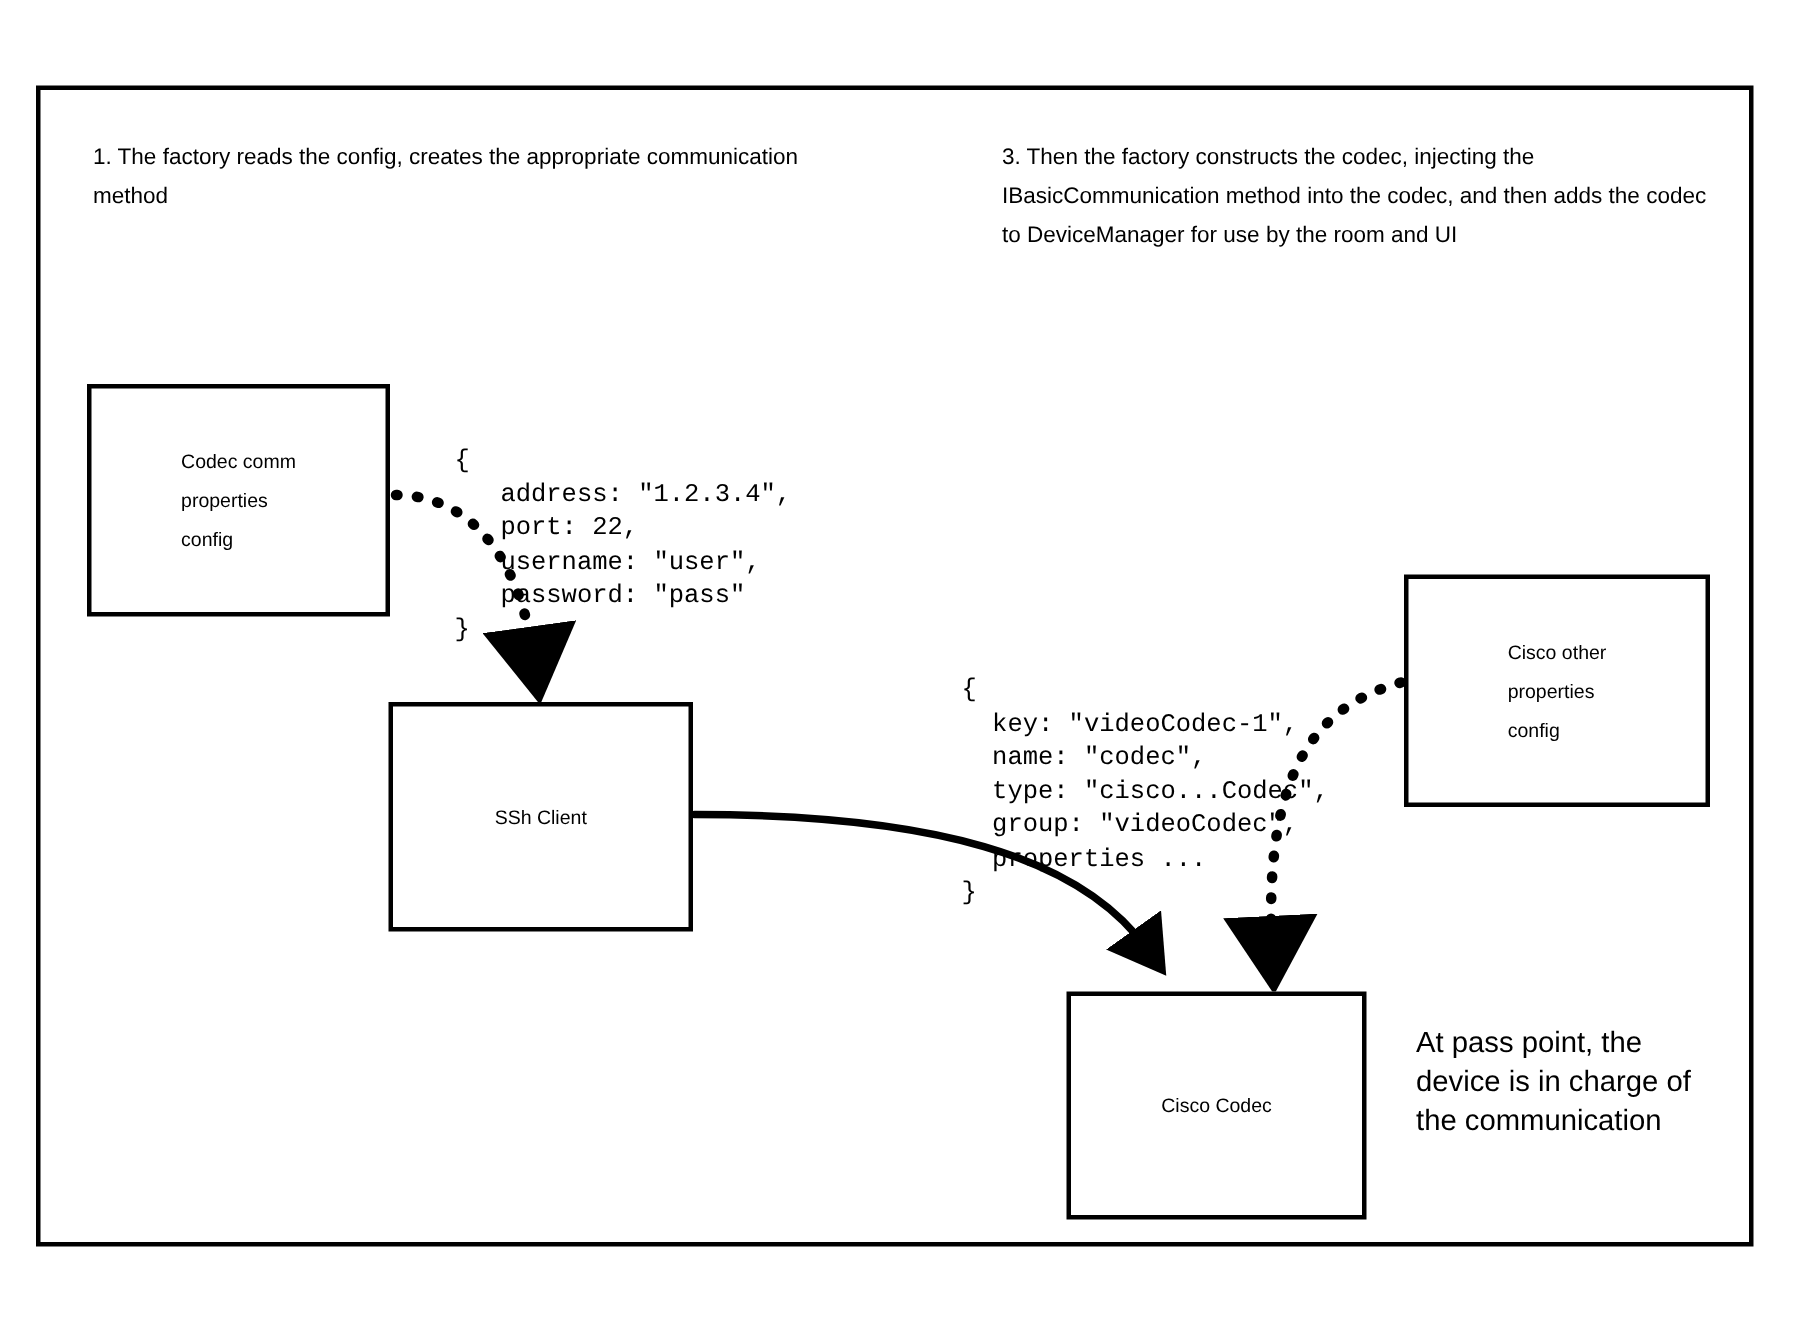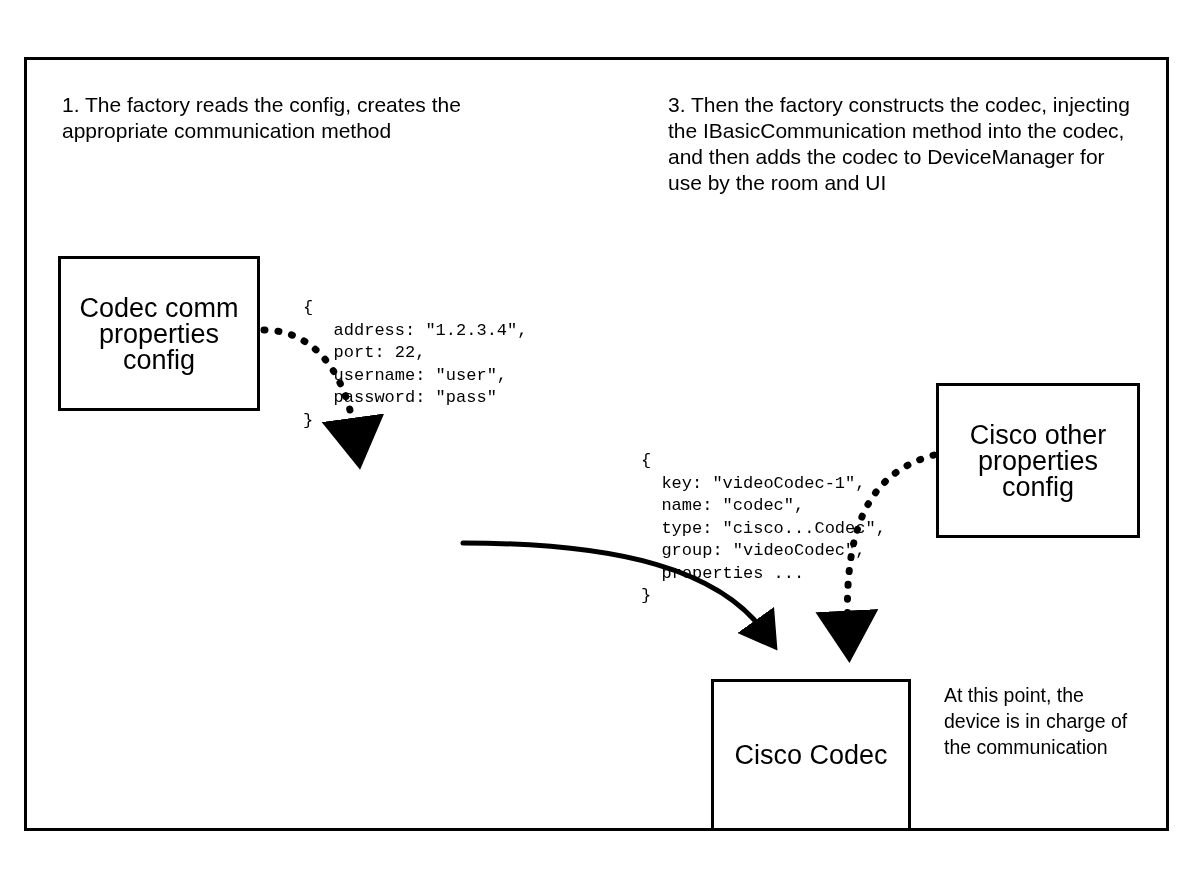--- a/index.html
+++ b/index.html
@@ -25,46 +25,45 @@
     top: 57px;
     width: 1145px;
     height: 774px;
     border: 3px solid #000000;
     box-sizing: border-box;
     background: #ffffff;
   }
   .note {
     position: absolute;
     font-family: "Liberation Sans", sans-serif;
-    font-size: 21px;
+    font-size: 15px;
     line-height: 26px;
     color: #000000;
     white-space: pre-line;
   }
   #note-1 { left: 62px; top: 92px; width: 480px; }
   #note-2 { left: 668px; top: 92px; width: 470px; }
   .box {
     position: absolute;
     border: 3px solid #000000;
     box-sizing: border-box;
     background: #ffffff;
     display: flex;
     align-items: center;
     justify-content: center;
-    text-align: center;
     font-family: "Liberation Sans", sans-serif;
-    font-size: 27px;
+    font-size: 13px;
     line-height: 26px;
     color: #000000;
     white-space: pre-line;
   }
   #box-comm-config { left: 58px;  top: 256px; width: 202px; height: 155px; }
   #box-ssh-client  { left: 259px; top: 468px; width: 203px; height: 153px; }
   #box-other-config{ left: 936px; top: 383px; width: 204px; height: 155px; }
-  #box-cisco-codec { left: 711px; top: 661px; width: 200px; height: 152px; margin-top: 18px; }
+  #box-cisco-codec { left: 711px; top: 661px; width: 200px; height: 152px; }
   .code {
     position: absolute;
     font-family: "Liberation Mono", monospace;
     font-size: 17px;
     line-height: 22.5px;
     color: #000000;
     white-space: pre;
   }
   #code-comm  { left: 303px; top: 297px; }
   #code-other { left: 641px; top: 450px; }
@@ -108,20 +107,21 @@
   </svg>
 
   <div class="note" id="note-1">1. The factory reads the config, creates the appropriate communication method</div>
 
   <div class="note" id="note-2">3. Then the factory constructs the codec, injecting the IBasicCommunication method into the codec, and then adds the codec to DeviceManager for use by the room and UI</div>
 
   <div class="box" id="box-comm-config">Codec comm
 properties
 config</div>
 
+  <div class="box" id="box-ssh-client">SSh Client</div>
 
   <div class="box" id="box-other-config">Cisco other
 properties
 config</div>
 
   <div class="box" id="box-cisco-codec">Cisco Codec</div>
 
   <div class="code" id="code-comm">{
    address: "1.2.3.4",
    port: 22,
@@ -130,15 +130,15 @@
 }</div>
 
   <div class="code" id="code-other">{
   key: "videoCodec-1",
   name: "codec",
   type: "cisco...Codec",
   group: "videoCodec",
   properties ...
 }</div>
 
-  <div class="sidenote" id="note-device">At this point, the device is in charge of the communication</div>
+  <div class="sidenote" id="note-device">At pass point, the device is in charge of the communication</div>
 
 </div>
 
 </body></html>

